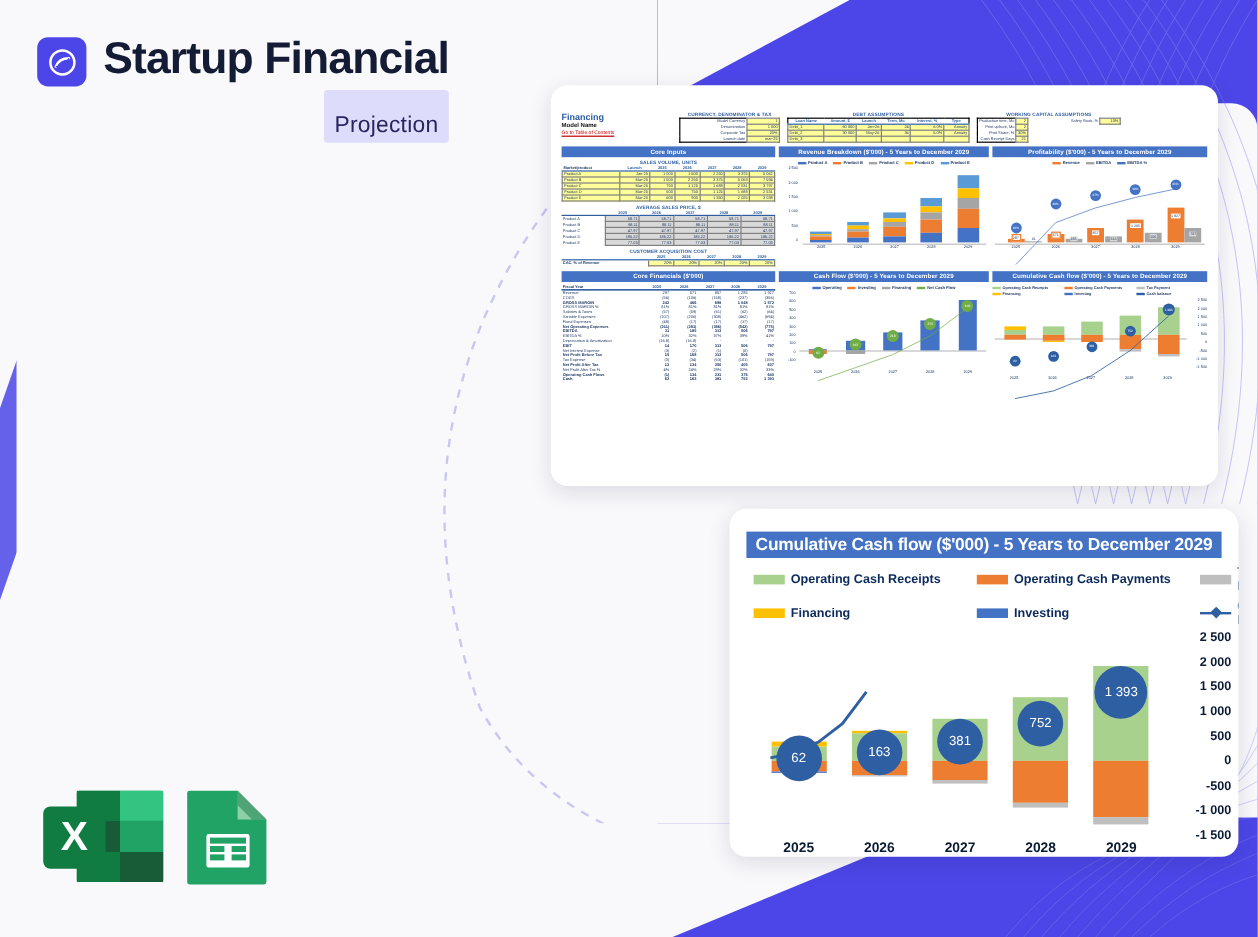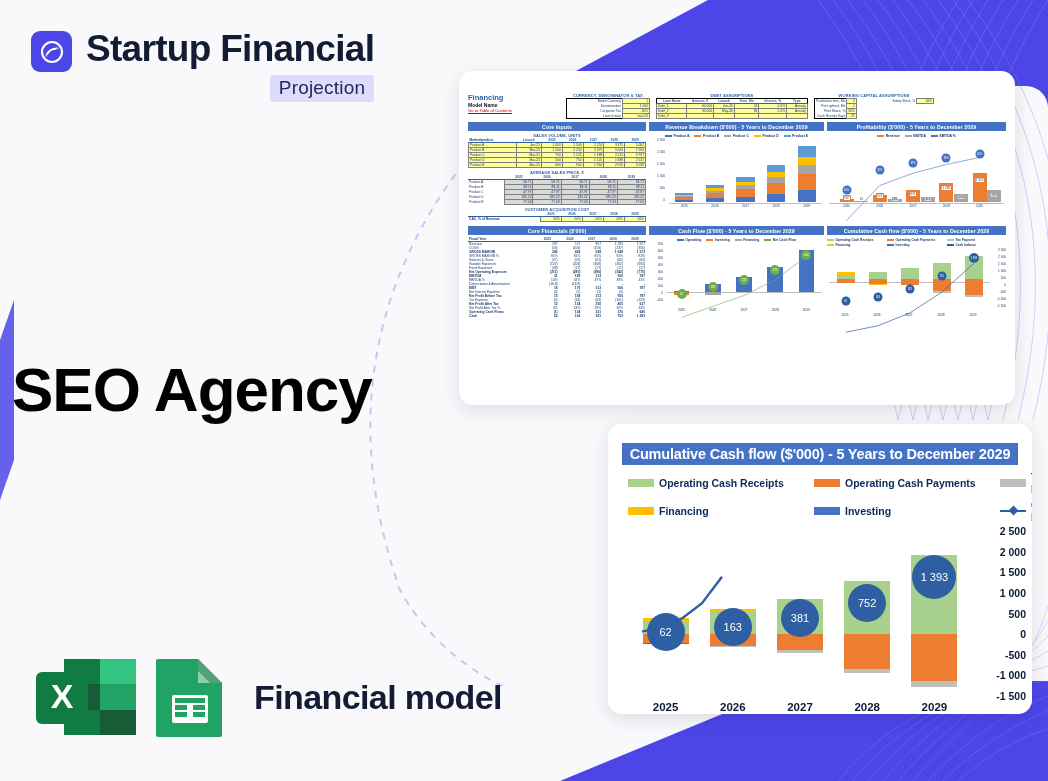--- a/index.html
+++ b/index.html
@@ -51,21 +51,21 @@
     width:41px;height:41px;border-radius:9px;background:#4C46E8;
     display:flex;align-items:center;justify-content:center;margin-top:4px;
   }
   .brand-text{margin-left:14px;}
   .brand-title{
     font-size:37px;font-weight:bold;color:#141B34;letter-spacing:-.7px;line-height:44px;
     white-space:nowrap;
   }
   .brand-sub-wrap{display:flex;justify-content:flex-end;margin-top:4px;}
   .brand-sub{
-    background:#DDDCFB;color:#2A2460;font-size:19px;padding:2px 9px 3px;border-radius:3px;
+    background:#DDDCFB;color:#2A2460;font-size:19px;padding:19px 9px 3px;border-radius:3px;
     letter-spacing:.2px;
   }
 
   
   .big-title{
     position:absolute;left:12px;top:355px;font-size:62px;font-weight:bold;color:#000;
     letter-spacing:-1px;line-height:70px;white-space:nowrap;
   }
 
   
@@ -214,21 +214,20 @@
       </svg>
     </div>
     <div class="brand-text">
       <div class="brand-title">Startup Financial</div>
       <div class="brand-sub-wrap">
         <div class="brand-sub">Projection</div>
       </div>
     </div>
   </div>
 
-  <div class="big-title">SEO Agency</div>
 
   <div class="footer">
     <svg width="106" height="84" viewBox="0 0 106 84">
       <rect x="30" y="4" width="72" height="76" rx="2" fill="#21A366"></rect>
       <rect x="30" y="4" width="36" height="25" fill="#107C41"></rect>
       <rect x="66" y="4" width="36" height="25" fill="#33C481"></rect>
       <rect x="30" y="29" width="36" height="26" fill="#185C37"></rect>
       <rect x="66" y="29" width="36" height="26" fill="#21A366"></rect>
       <rect x="30" y="55" width="36" height="25" fill="#107C41"></rect>
       <rect x="66" y="55" width="36" height="25" fill="#185C37"></rect>
@@ -239,21 +238,20 @@
       <path d="M6,4 h40 l24,24 v52 a2,2 0 0 1 -2,2 h-62 a2,2 0 0 1 -2,-2 v-74 a2,2 0 0 1 2,-2 z" fill="#21A366"></path>
       <path d="M46,4 l24,24 h-24 z" fill="#8ED1A8"></path>
       <path d="M46,4 l24,24 h-12 l-12,-12 z" fill="#1A8049" opacity=".55"></path>
       <rect x="20" y="40" width="36" height="28" rx="2" fill="#fff"></rect>
       <rect x="23" y="43" width="30" height="5" fill="#21A366"></rect>
       <rect x="23" y="50" width="12" height="5" fill="#21A366"></rect>
       <rect x="41" y="50" width="12" height="5" fill="#21A366"></rect>
       <rect x="23" y="57" width="12" height="5" fill="#21A366"></rect>
       <rect x="41" y="57" width="12" height="5" fill="#21A366"></rect>
     </svg>
-    <div class="footer-label">Financial model</div>
   </div>
 
   <div class="card-dash">
     <div class="dash-inner">
 
       <div style="display:flex;gap:6px;align-items:flex-start;">
         <div style="width:92px;">
           <div class="xl-title">Financing</div>
           <div class="xl-sub">Model Name</div>
           <div class="xl-link">Go to Table of Contents</div>

